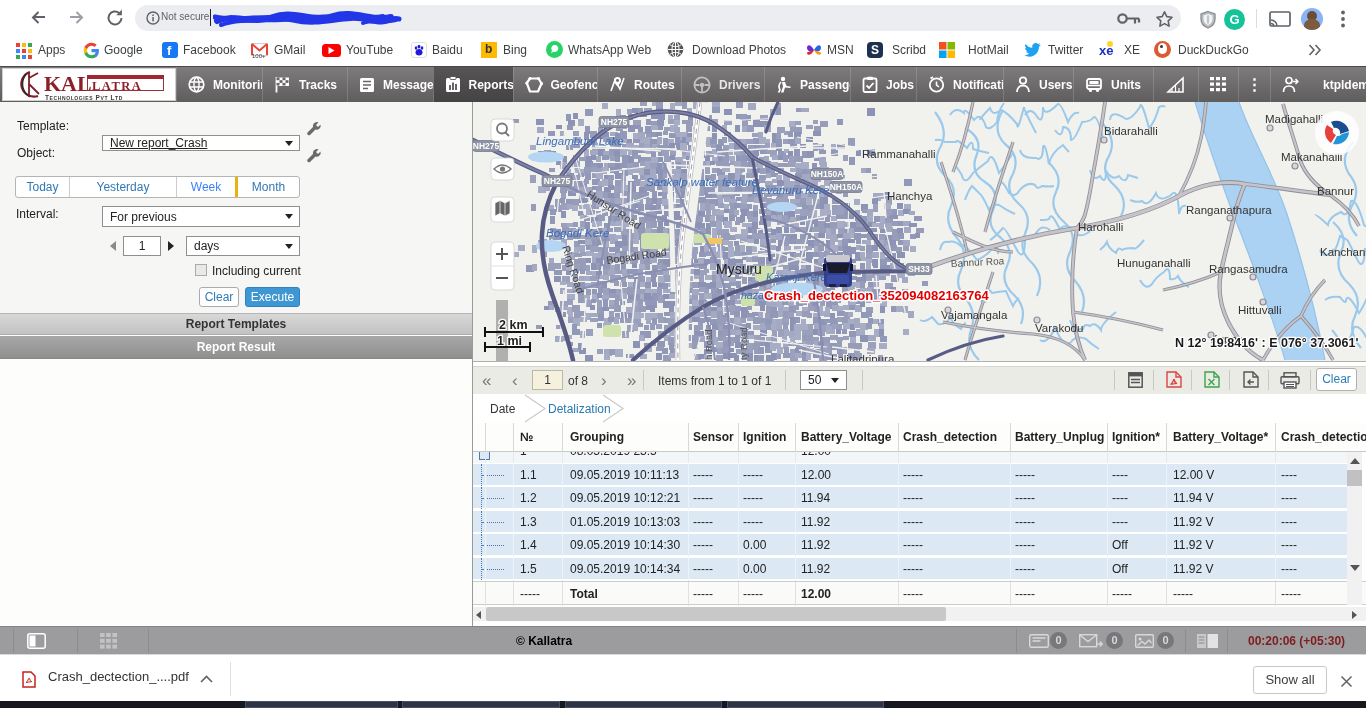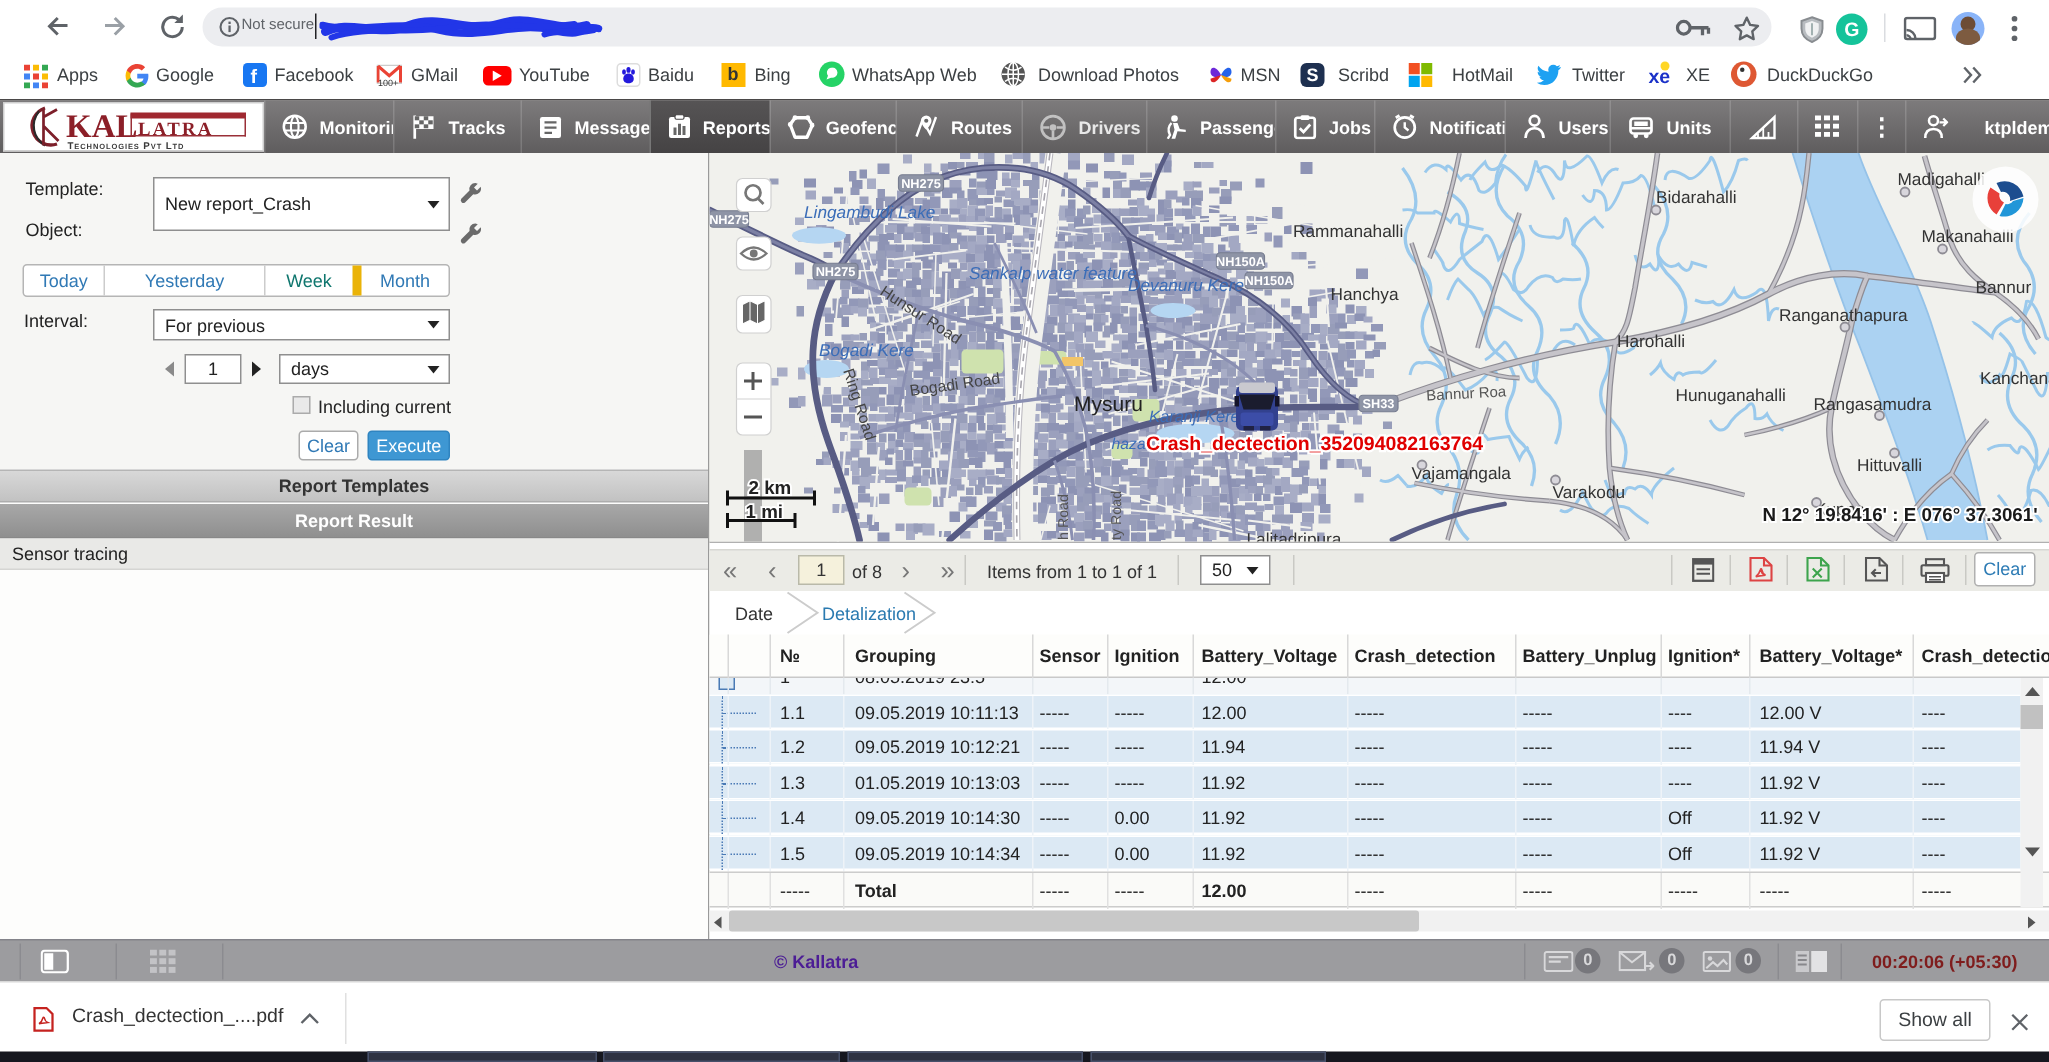--- a/index.html
+++ b/index.html
@@ -321,47 +321,46 @@
         <path d="M1.5 16 c0-4 2.2-6 5.5-6 s5.5 2 5.5 6" fill="none" stroke="#fff" stroke-width="1.7"></path>
         <path d="M11 5.5 h5 M13.5 3 l2.5 2.5 -2.5 2.5" stroke="#fff" stroke-width="1.5" fill="none"></path>
       </svg>
     <span>ktpldemo</span>
   </div>
 </div>
 
 <div class="abs" id="leftpanel" style="left:0;top:102px;width:473px;height:524px;background:#fdfdfc;border-right:1px solid #9a9a9a;box-sizing:border-box;">
   <div class="abs" style="left:0;top:0;width:472px;height:211px;background:#f6f6f4;"></div>
   <div class="lbl" style="left:17px;top:17px;">Template:</div>
-  <div class="dd" style="left:102px;top:16px;width:198px;height:36px;">New report_Crash<span class="arr"></span></div>
+  <div class="dd" style="left:102px;top:33px;width:198px;height:16px;text-decoration:underline;">New report_Crash<span class="arr"></span></div>
   <svg class="abs" style="left:306px;top:19px" width="16" height="15" viewBox="0 0 16 15">
     <path d="M11 1 a4 4 0 0 0-4 5 L1.5 11.5 a1.8 1.8 0 0 0 2.5 2.5 L9.5 8.5 a4 4 0 0 0 5-5 l-2.5 2.5 -2-2 2.5-2.5 z" fill="#6b6b6b"></path>
   </svg>
   <div class="lbl" style="left:17px;top:44px;">Object:</div>
   <svg class="abs" style="left:306px;top:46px" width="16" height="15" viewBox="0 0 16 15">
     <path d="M11 1 a4 4 0 0 0-4 5 L1.5 11.5 a1.8 1.8 0 0 0 2.5 2.5 L9.5 8.5 a4 4 0 0 0 5-5 l-2.5 2.5 -2-2 2.5-2.5 z" fill="#6b6b6b"></path>
   </svg>
   <div class="abs" style="left:15px;top:74px;width:285px;height:22px;background:#fff;border:1px solid #b5b5b5;border-radius:3px;box-sizing:border-box;display:flex;">
     <div style="flex:0 0 53px;border-right:1px solid #ccc;display:flex;align-items:center;justify-content:center;color:#3079b5;font-size:12px;">Today</div>
     <div style="flex:0 0 106px;border-right:1px solid #ccc;display:flex;align-items:center;justify-content:center;color:#3079b5;font-size:12px;">Yesterday</div>
-    <div style="flex:0 0 58px;border-right:6px solid #eab308;display:flex;align-items:center;justify-content:center;color:#0f766e;font-size:12px;">Week</div>
+    <div style="flex:0 0 58px;border-right:3px solid #eab308;display:flex;align-items:center;justify-content:center;color:#3b82f6;font-size:12px;">Week</div>
     <div style="flex:1;display:flex;align-items:center;justify-content:center;color:#3079b5;font-size:12px;">Month</div>
   </div>
   <div class="lbl" style="left:16px;top:105px;">Interval:</div>
   <div class="dd" style="left:102px;top:104px;width:198px;height:21px;">For previous<span class="arr"></span></div>
   <div class="abs" style="left:110px;top:139px;width:0;height:0;border-top:5px solid transparent;border-bottom:5px solid transparent;border-right:6px solid #8a8a8a;"></div>
   <div class="abs" style="left:123px;top:134px;width:38px;height:20px;background:#fff;border:1px solid #8f8f8f;box-sizing:border-box;font-size:12px;color:#222;text-align:center;line-height:18px;">1</div>
   <div class="abs" style="left:168px;top:139px;width:0;height:0;border-top:5px solid transparent;border-bottom:5px solid transparent;border-left:6px solid #222;"></div>
   <div class="dd" style="left:186px;top:134px;width:114px;height:20px;">days<span class="arr"></span></div>
   <div class="abs" style="left:195px;top:162px;width:12px;height:12px;background:#e9e9e9;border:1px solid #ababab;box-sizing:border-box;"></div>
   <div class="lbl" style="left:212px;top:162px;">Including current</div>
   <div class="abs" style="left:199px;top:185px;width:40px;height:20px;background:#fff;border:1px solid #ababab;border-radius:3px;box-sizing:border-box;text-align:center;line-height:18px;font-size:12px;color:#3079b5;">Clear</div>
   <div class="abs" style="left:245px;top:185px;width:55px;height:20px;background:#3e97d3;border:1px solid #2f84c0;border-radius:3px;box-sizing:border-box;text-align:center;line-height:18px;font-size:12px;color:#fff;">Execute</div>
   <div class="abs" style="left:0;top:211px;width:472px;height:22px;background:linear-gradient(#d8d8d8,#c2c2c2);border-top:1px solid #b5b5b5;border-bottom:1px solid #adadad;box-sizing:border-box;text-align:center;font-size:12px;font-weight:bold;color:#333;line-height:21px;">Report Templates</div>
   <div class="abs" style="left:0;top:234px;width:472px;height:23px;background:linear-gradient(#a8a8a8,#8f8f8f);border-bottom:1px solid #888;box-sizing:border-box;text-align:center;font-size:12px;font-weight:bold;color:#fff;line-height:22px;">Report Result</div>
-  <div class="abs" style="left:0;top:257px;width:472px;height:21px;background:#e9e9e7;border-bottom:1px solid #d5d5d3;box-sizing:border-box;font-size:12px;color:#222;padding-left:8px;line-height:20px;">Sensor tracing</div>
 </div>
 
 <div class="abs" id="map" style="left:473px;top:102px;width:893px;height:260px;background:#f0f0ec;overflow:hidden;border-bottom:1px solid #b0b0b0;box-sizing:border-box;">
 <svg width="893" height="260" viewBox="0 0 893 260">
 <rect width="893" height="260" fill="#f1f1ed"></rect>
 <g>
 <rect x="40" y="17" width="6" height="4" fill="#979db9"></rect>
 <rect x="39" y="150" width="7" height="5" fill="#a8adc6"></rect>
 <rect x="45" y="143" width="7" height="6" fill="#a8adc6"></rect>
 <rect x="53" y="163" width="8" height="7" fill="#9298b8"></rect>
@@ -2856,21 +2855,21 @@
         <rect x="12.4" y="0" width="4.6" height="4"></rect>
         <rect x="0" y="5.8" width="4.6" height="4"></rect>
         <rect x="6.2" y="5.8" width="4.6" height="4"></rect>
         <rect x="12.4" y="5.8" width="4.6" height="4"></rect>
         <rect x="0" y="11.6" width="4.6" height="4"></rect>
         <rect x="6.2" y="11.6" width="4.6" height="4"></rect>
         <rect x="12.4" y="11.6" width="4.6" height="4"></rect>
       </g>
     </svg>
   <div class="abs" style="left:148px;top:2px;width:1px;height:24px;background:#8b8b90;"></div>
-  <div class="abs" style="left:516px;top:7px;font-size:12px;font-weight:bold;color:#4c1d95;">© Kallatra</div>
+  <div class="abs" style="left:516px;top:7px;font-size:12px;font-weight:bold;color:#000000;">© Kallatra</div>
   <div class="abs" style="left:1016px;top:2px;width:1px;height:24px;background:#8b8b90;"></div>
   <svg class="abs" style="left:1029px;top:7px" width="20" height="14" viewBox="0 0 20 14">
       <rect x="0.7" y="0.7" width="18.6" height="12.6" rx="1.5" fill="none" stroke="#d8d8da" stroke-width="1.4"></rect>
       <path d="M3.5 4 h13 M3.5 7 h8" stroke="#d8d8da" stroke-width="1.5"></path>
     </svg>
   <div class="abs" style="left:1050px;top:5px;width:17px;height:17px;border-radius:50%;background:#77777c;color:#d8d8da;font-size:11px;font-weight:bold;text-align:center;line-height:17px;">0</div>
   <svg class="abs" style="left:1079px;top:7px" width="24" height="14" viewBox="0 0 24 14">
       <rect x="0.7" y="0.7" width="17" height="12" fill="none" stroke="#d8d8da" stroke-width="1.4"></rect>
       <path d="M1 1 l8 6.5 L17.5 1" fill="none" stroke="#d8d8da" stroke-width="1.4"></path>
       <path d="M18 10 h5 M20.8 7.5 l2.5 2.5 -2.5 2.5" stroke="#d8d8da" stroke-width="1.4" fill="none"></path>

